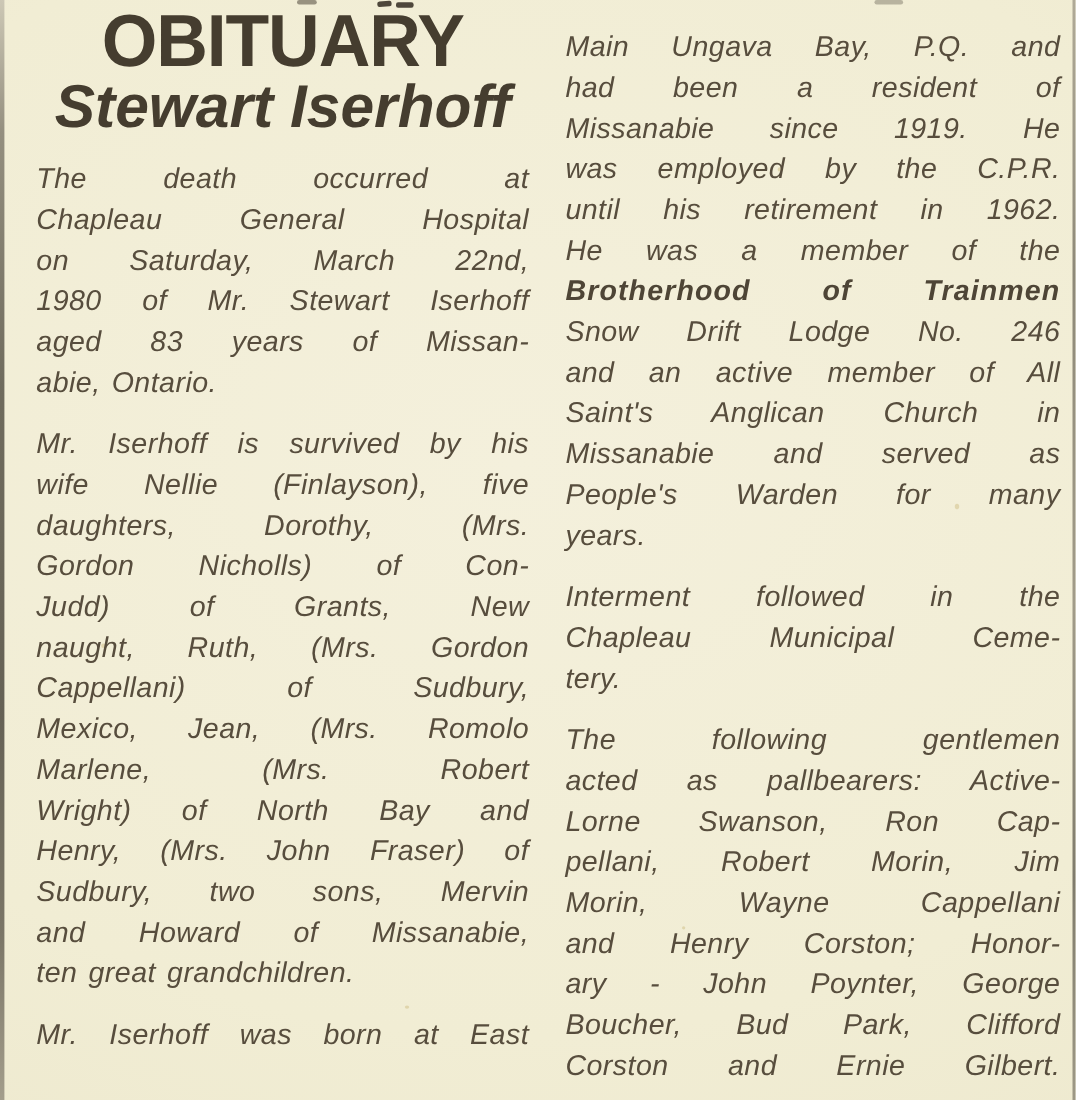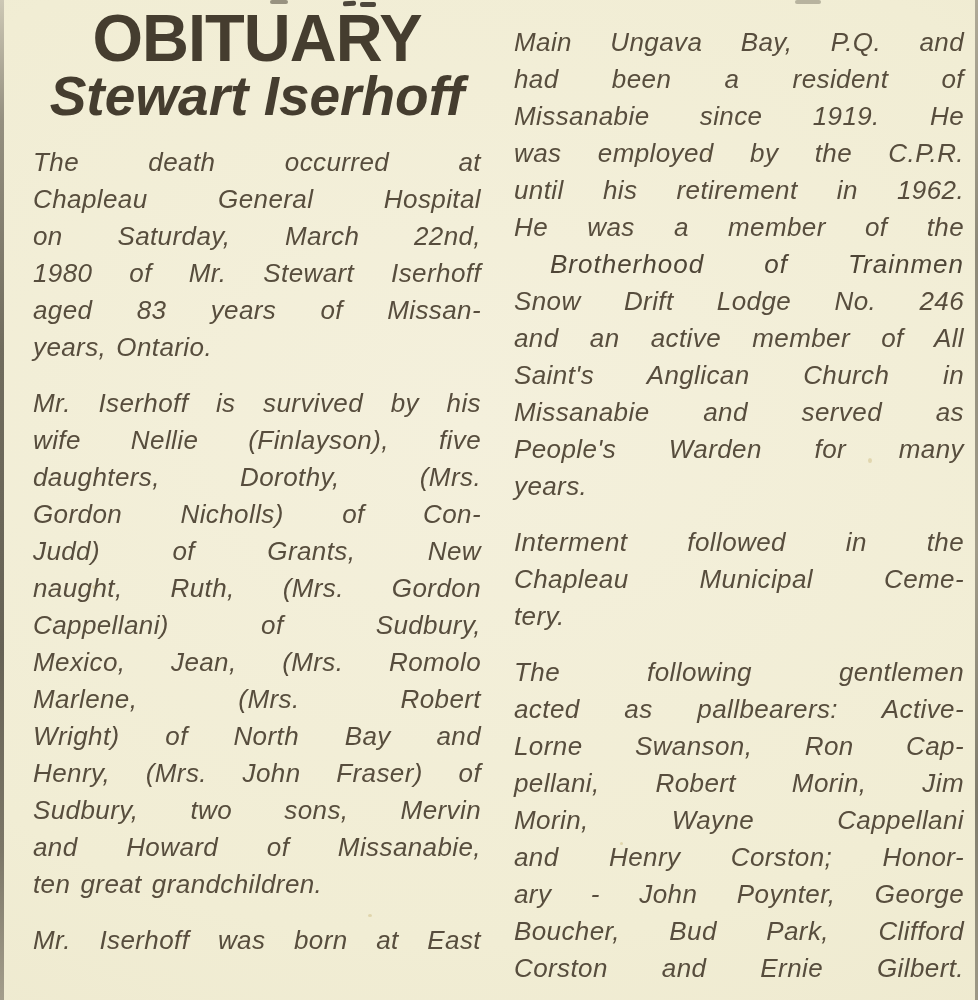--- a/index.html
+++ b/index.html
@@ -69,21 +69,21 @@
     line-height: 37px;
     font-style: italic;
     color: #574d3d;
     letter-spacing: .4px;
     word-spacing: 2.5px;
     text-align: justify;
     text-align-last: justify;
     white-space: normal;
   }
   .line.lastline { text-align: left; text-align-last: left; }
-  .line.bold { font-weight: normal; letter-spacing: 1px; color: #4e4536; margin-left: 36px; }
+  .line.bold { font-weight: bold; letter-spacing: 1px; color: #4e4536; }
 </style>
 </head>
 <body>
 
 <div class="page">
 
   <div class="scan-edge left"></div>
   <div class="scan-edge right"></div>
   <div class="scan-mark m1"></div>
   <div class="scan-mark m2"></div>
@@ -100,21 +100,21 @@
       <h1 class="title">OBITUARY</h1>
       <h2 class="subtitle">Stewart Iserhoff</h2>
     </div>
     <div class="paras">
         <div class="para">
           <div class="line">The death occurred at</div>
           <div class="line">Chapleau General Hospital</div>
           <div class="line">on Saturday, March 22nd,</div>
           <div class="line">1980 of Mr. Stewart Iserhoff</div>
           <div class="line">aged 83 years of Missan-</div>
-          <div class="line lastline">years, Ontario.</div>
+          <div class="line lastline">abie, Ontario.</div>
         </div>
         <div class="para">
           <div class="line">Mr. Iserhoff is survived by his</div>
           <div class="line">wife Nellie (Finlayson), five</div>
           <div class="line">daughters, Dorothy, (Mrs.</div>
           <div class="line">Gordon Nicholls) of Con-</div>
           <div class="line">Judd) of Grants, New</div>
           <div class="line">naught, Ruth, (Mrs. Gordon</div>
           <div class="line">Cappellani) of Sudbury,</div>
           <div class="line">Mexico, Jean, (Mrs. Romolo</div>

